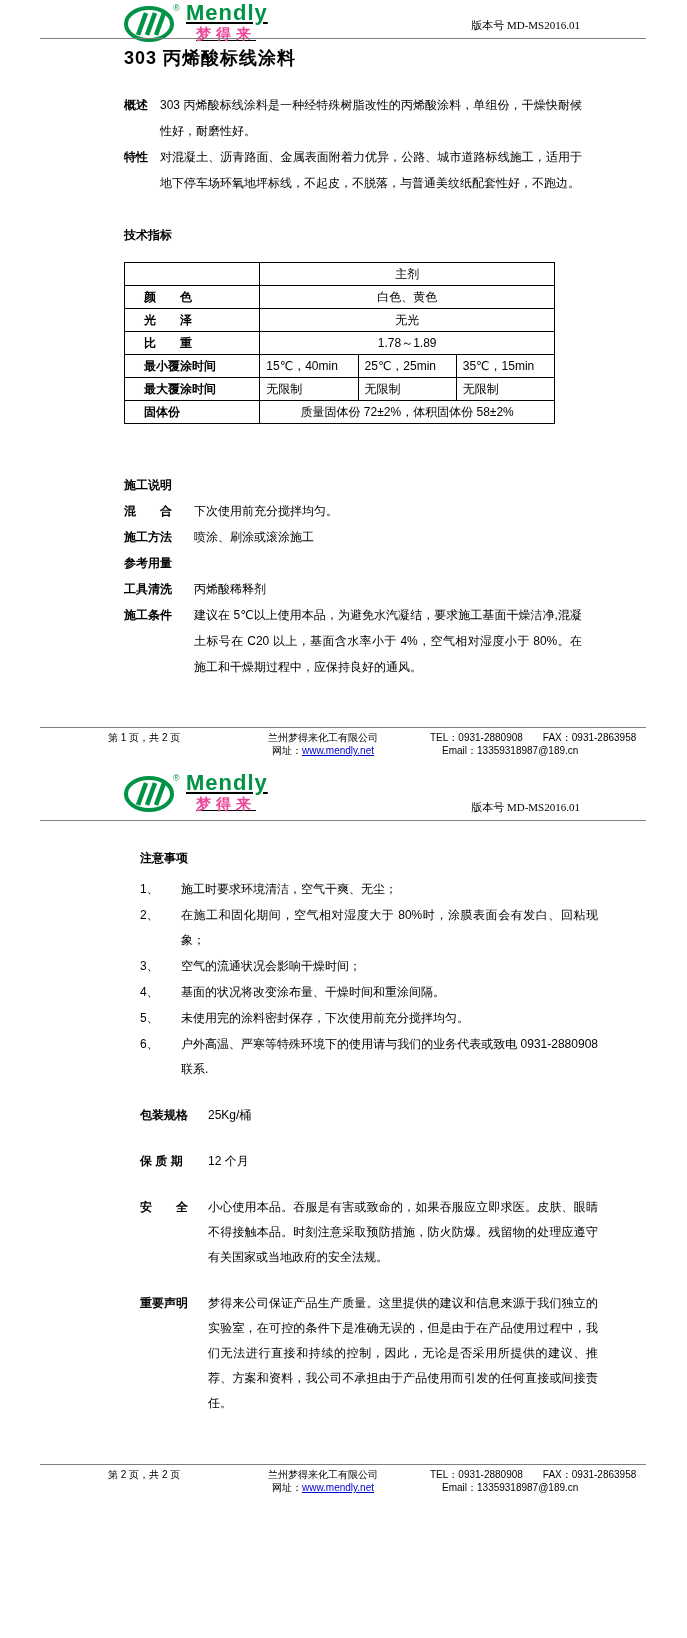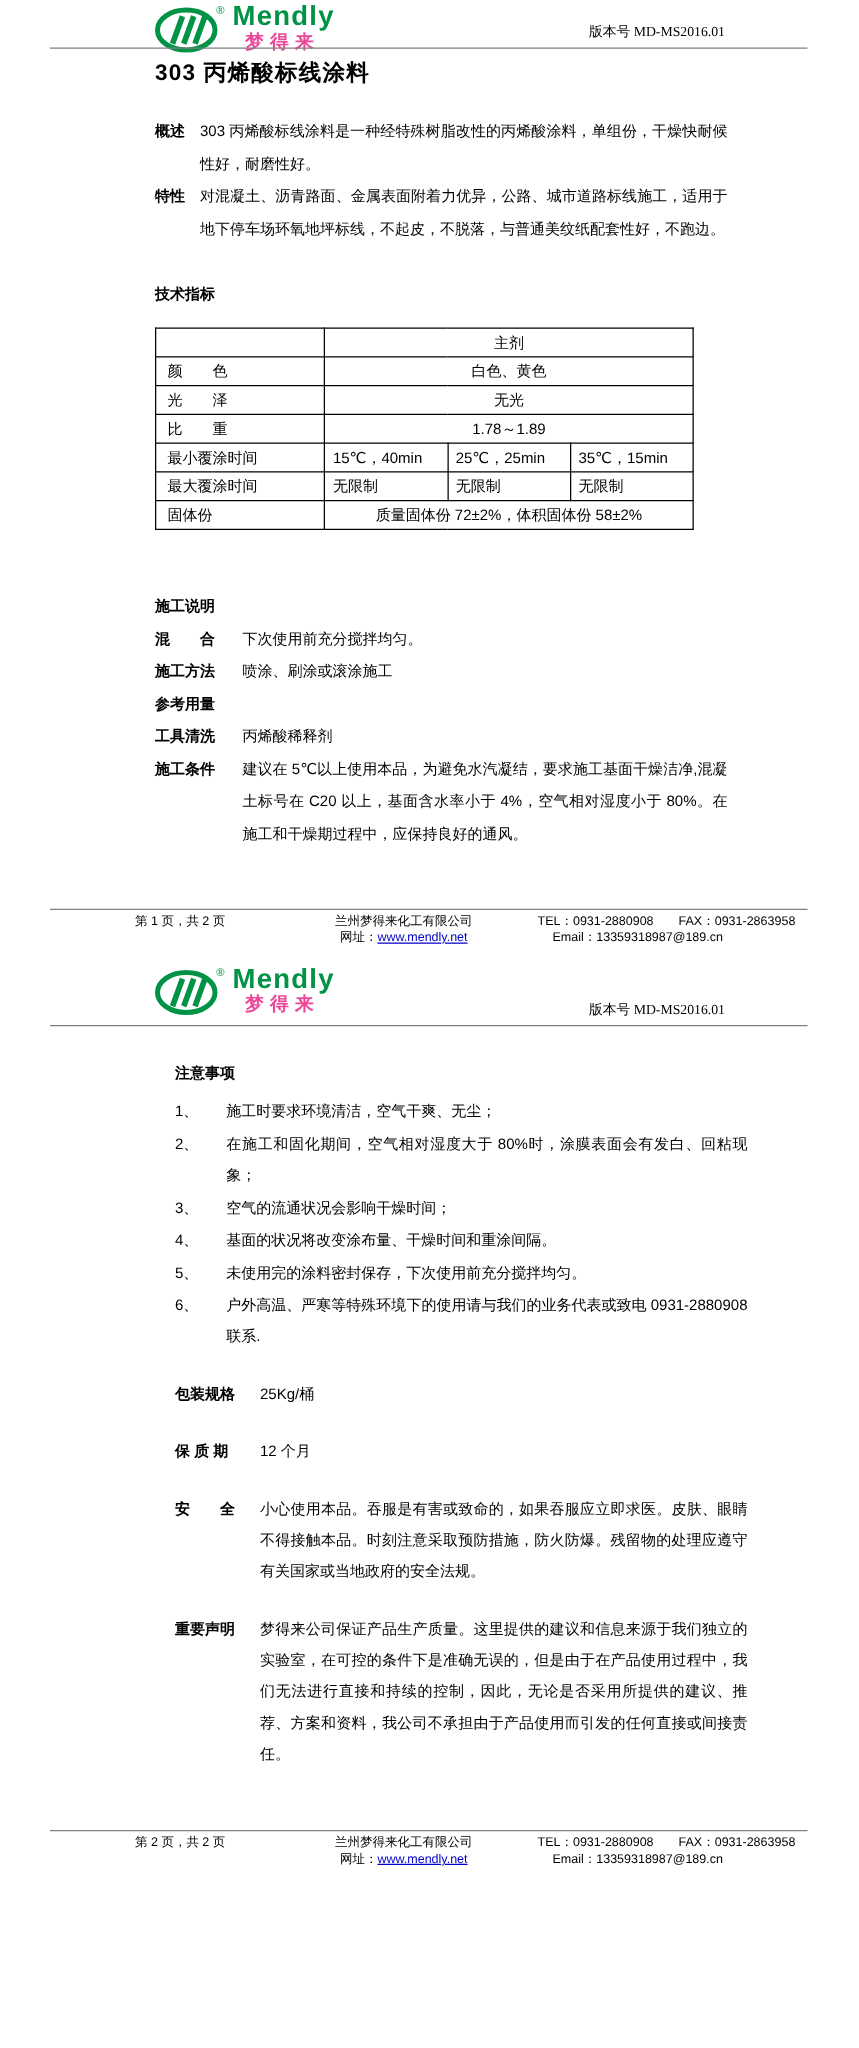--- a/index.html
+++ b/index.html
@@ -5,37 +5,37 @@
   * { margin:0; padding:0; box-sizing:border-box; }
   html,body { background:#ffffff; }
   body { font-family:"Liberation Sans","DejaVu Sans",sans-serif; color:#000; }
   .canvas { position:relative; width:687px; height:1638px; background:#fff; overflow:hidden; margin:0 auto; }
 
   .hrule { position:absolute; left:40px; width:606px; height:0; border-top:1px solid #7f7f7f; }
 
   
   .logo { position:absolute; left:124px; display:flex; align-items:flex-start; }
   .logo svg { display:block; }
-  .logo-text { margin-left:4px; margin-top:0; line-height:1; }
+  .logo-text { margin-left:4px; margin-top:0; line-height:1;text-decoration:underline; }
   .logo-en { color:#009245; font-size:22px; font-weight:800; letter-spacing:1px; }
   .logo-cn { color:#ec4899; font-size:15px; font-weight:700; letter-spacing:5px; margin-top:2px; margin-left:10px; }
 
   .version { position:absolute; right:107px; font-family:"Liberation Serif","DejaVu Serif",serif; font-size:11px; text-align:right; }
 
   .doc-title { position:absolute; left:124px; font-size:18px; font-weight:700; letter-spacing:1px; }
 
   .para-row { position:absolute; left:124px; width:458px; display:flex; }
   .para-label { font-weight:700; font-size:12px; width:36px; flex:0 0 36px; line-height:26px; }
   .para-text { font-size:12px; line-height:26px; width:422px; text-align:justify; }
 
   .sec-heading { position:absolute; left:124px; font-size:12px; font-weight:700; }
 
   table.spec { position:absolute; left:124px; top:262px; width:431px; border-collapse:collapse; font-size:12px; }
   table.spec td { border:1px solid #000; height:23px; padding:0 6px; }
-  table.spec td.lab { width:135px; padding-left:9px; }
+  table.spec td.lab { width:135px; padding-left:19px;font-weight:bold; }
   table.spec td.ctr { text-align:center; }
   table.spec td.cell { width:98px; }
 
   .cons-block { position:absolute; left:112px; top:472px; width:458px;margin-left:12px; }
   .cons-heading { font-size:12px; font-weight:700; line-height:26px; }
   .cons-row { display:flex; }
   .cons-label { font-weight:700; font-size:12px; width:70px; flex:0 0 70px; line-height:26px; }
   .cons-text { font-size:12px; line-height:26px; width:388px; text-align:justify; }
 
   .p2-block { position:absolute; left:140px; top:846px; width:458px; }

